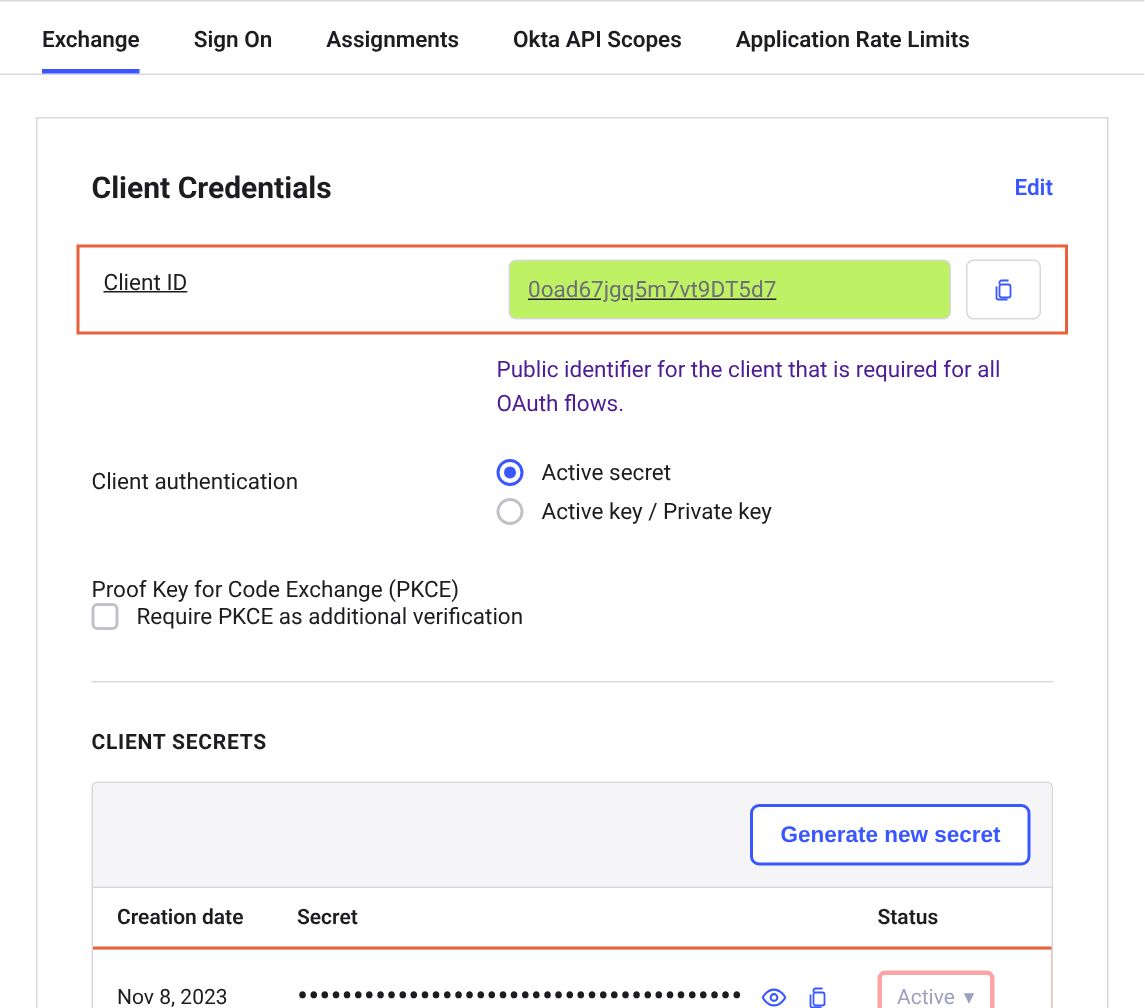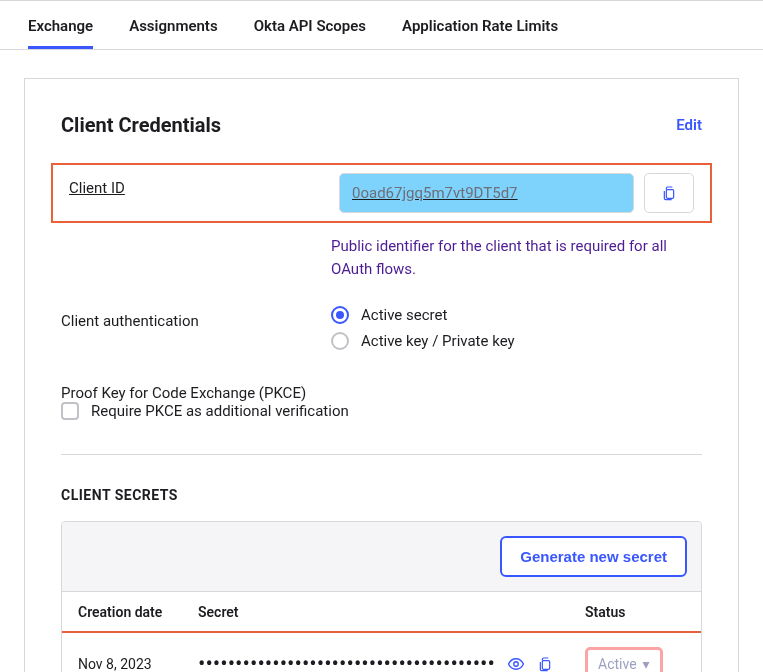--- a/index.html
+++ b/index.html
@@ -8,21 +8,21 @@
     .tab { font-weight: 600; font-size: 15px; color: #1d1d21; cursor: pointer; padding: 14px 0 13px; position: relative; }
     .tab.active::after { content: ""; position: absolute; left: 0; right: 0; bottom: -1px; height: 3px; background: #3956ff; }
     .panel { margin: 28px 24px 0; border: 1px solid #d7d7dc; padding: 34px 36px 30px; }
     .section-header { display: flex; justify-content: space-between; align-items: center; margin-bottom: 28px; }
     .section-title { font-size: 20px; font-weight: 700; }
     .edit-link { color: #3956ff; font-weight: 600; font-size: 15px; cursor: pointer; }
     .row { display: flex; margin-bottom: 20px; }
     .row-label { width: 270px; flex-shrink: 0; font-size: 15px; padding-top: 6px; }
     .row-content { flex: 1; }
     .id-wrap { display: flex; gap: 10px; align-items: stretch; }
-    .id-field { flex: 1; background: #7dd3fc; color: #6e6e78; border: 1px solid #d7d7dc; border-radius: 5px; padding: 10px 12px; font-size: 15px; }
+    .id-field { flex: 1; background: #bef264; color: #6e6e78; border: 1px solid #d7d7dc; border-radius: 5px; padding: 10px 12px; font-size: 15px; }
     .copy-btn { width: 50px; border: 1px solid #d7d7dc; border-radius: 5px; background: #fff; display: flex; align-items: center; justify-content: center; cursor: pointer; }
     .help { color: #4c1d95; font-size: 15px; line-height: 1.5; }
     .radio-row, .check-row { display: flex; align-items: center; gap: 12px; margin-bottom: 8px; font-size: 15px; }
     .radio { width: 18px; height: 18px; border: 2px solid #c1c1c7; border-radius: 50%; display: inline-flex; align-items: center; justify-content: center; }
     .radio.sel { border-color: #3956ff; }
     .radio.sel::after { content: ""; width: 8px; height: 8px; border-radius: 50%; background: #3956ff; }
     .check { width: 18px; height: 18px; border: 2px solid #c1c1c7; border-radius: 4px; }
     .divider { border: none; border-top: 1px solid #d7d7dc; margin: 26px 0 32px; }
     .sub-title { font-size: 14px; font-weight: 700; letter-spacing: 0.5px; margin-bottom: 18px; }
     .table-card { border: 1px solid #d7d7dc; border-radius: 4px; overflow: hidden; }
@@ -39,20 +39,21 @@
     .hl-row { margin: -2px -10px 26px; padding: 8px 16px; text-decoration: underline; }
     .hl-trow { margin: -2px; padding: 14px 16px; }
     svg { display: block; }
     .icon-blue { stroke: #3956ff; fill: none; }
   </style>
 </head>
 <body>
 
 <div class="tabs">
   <div class="tab active">Exchange</div>
+  <div class="tab">Sign On</div>
   <div class="tab">Assignments</div>
   <div class="tab">Okta API Scopes</div>
   <div class="tab">Application Rate Limits</div>
 </div>
 
 <div class="panel">
 
   <div class="section-header">
     <div class="section-title">Client Credentials</div>
     <div class="edit-link">Edit</div>

